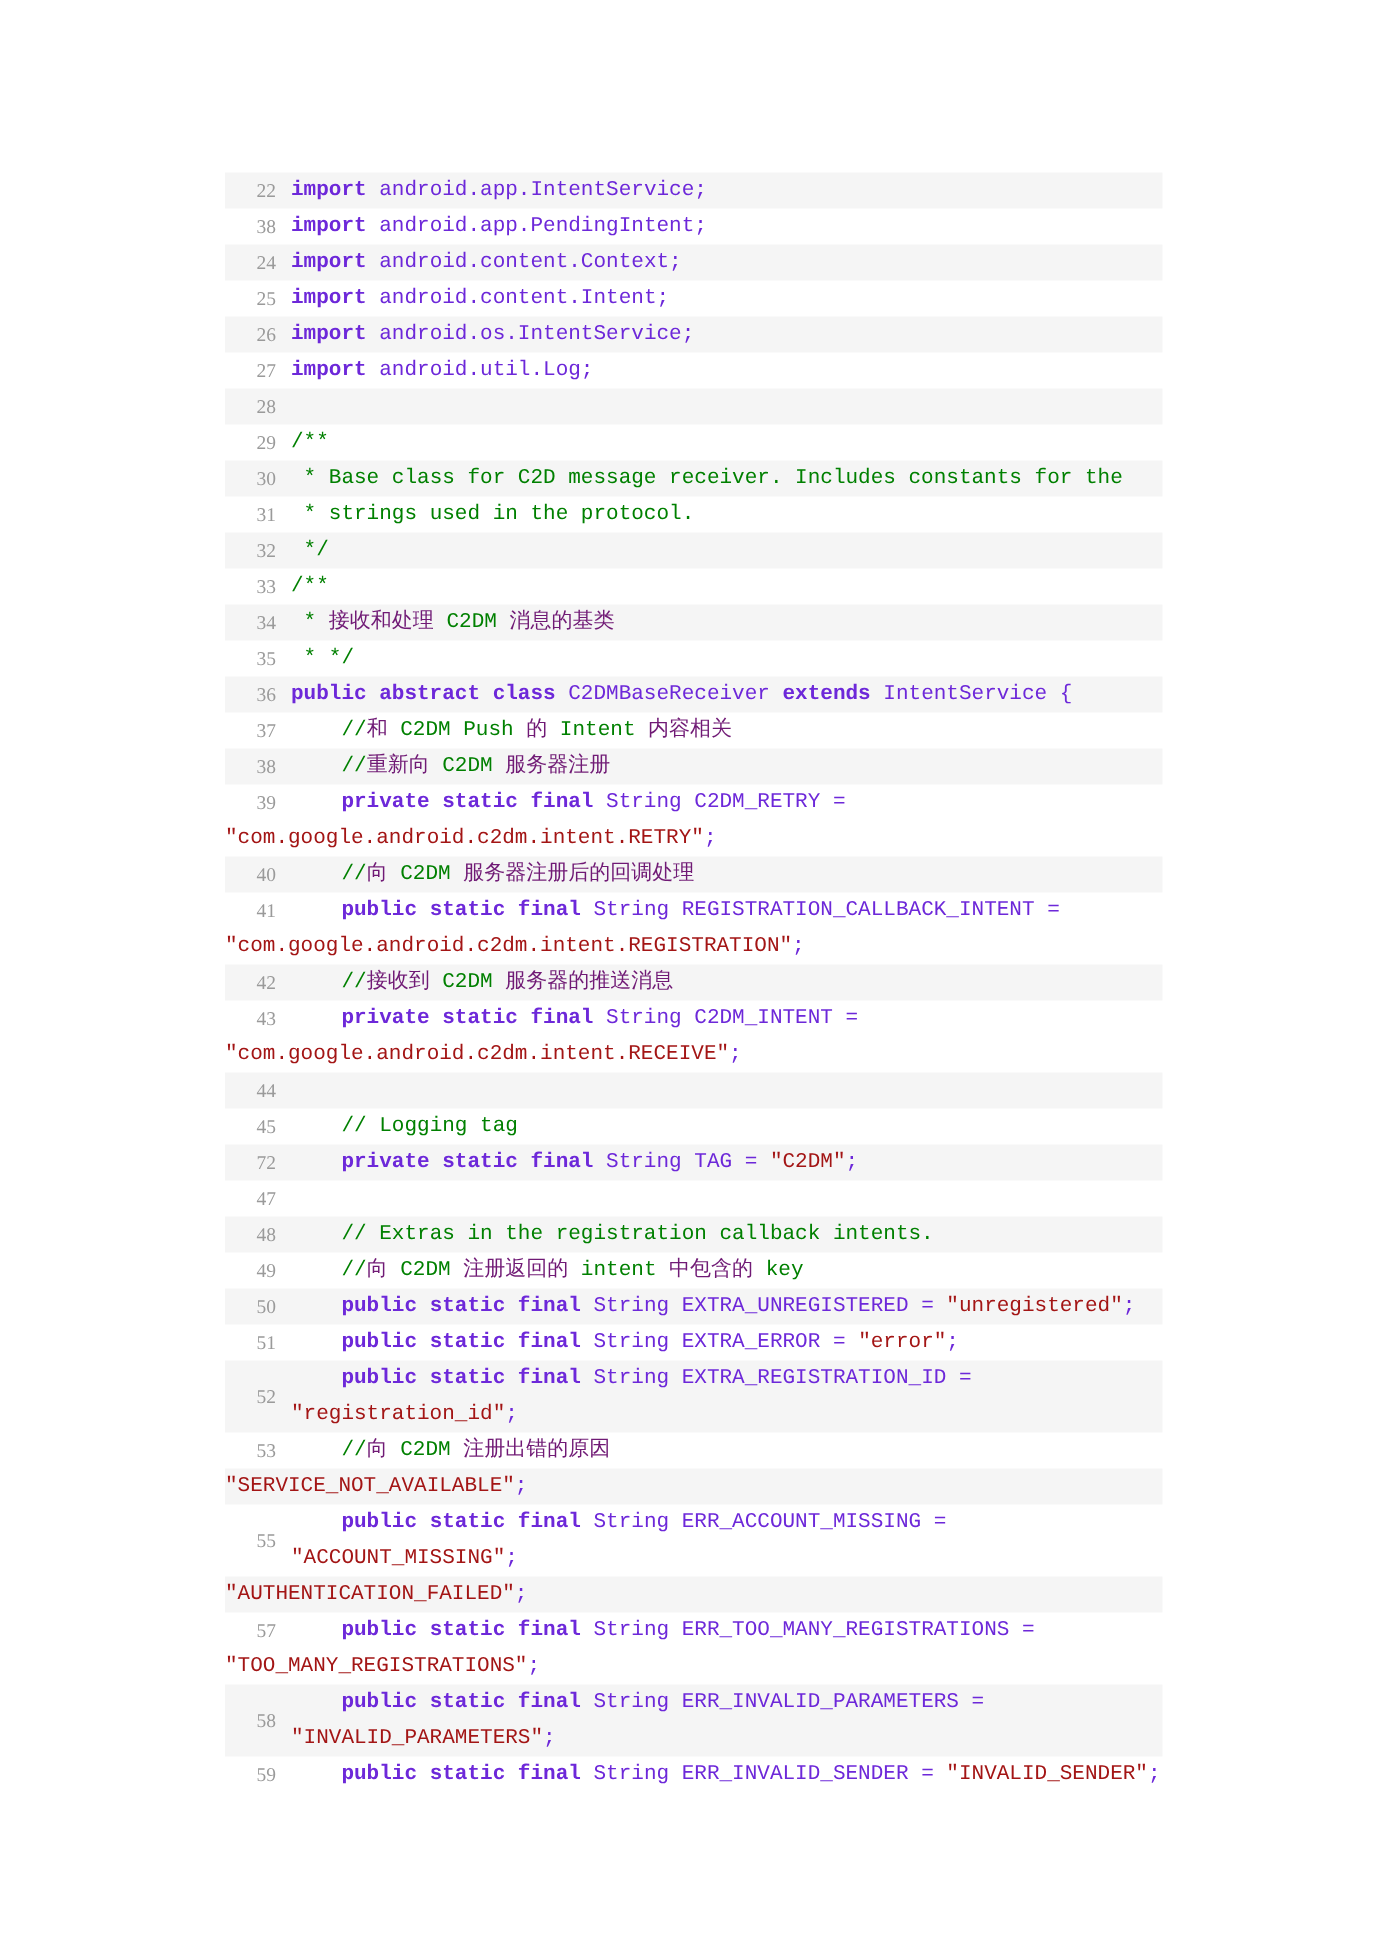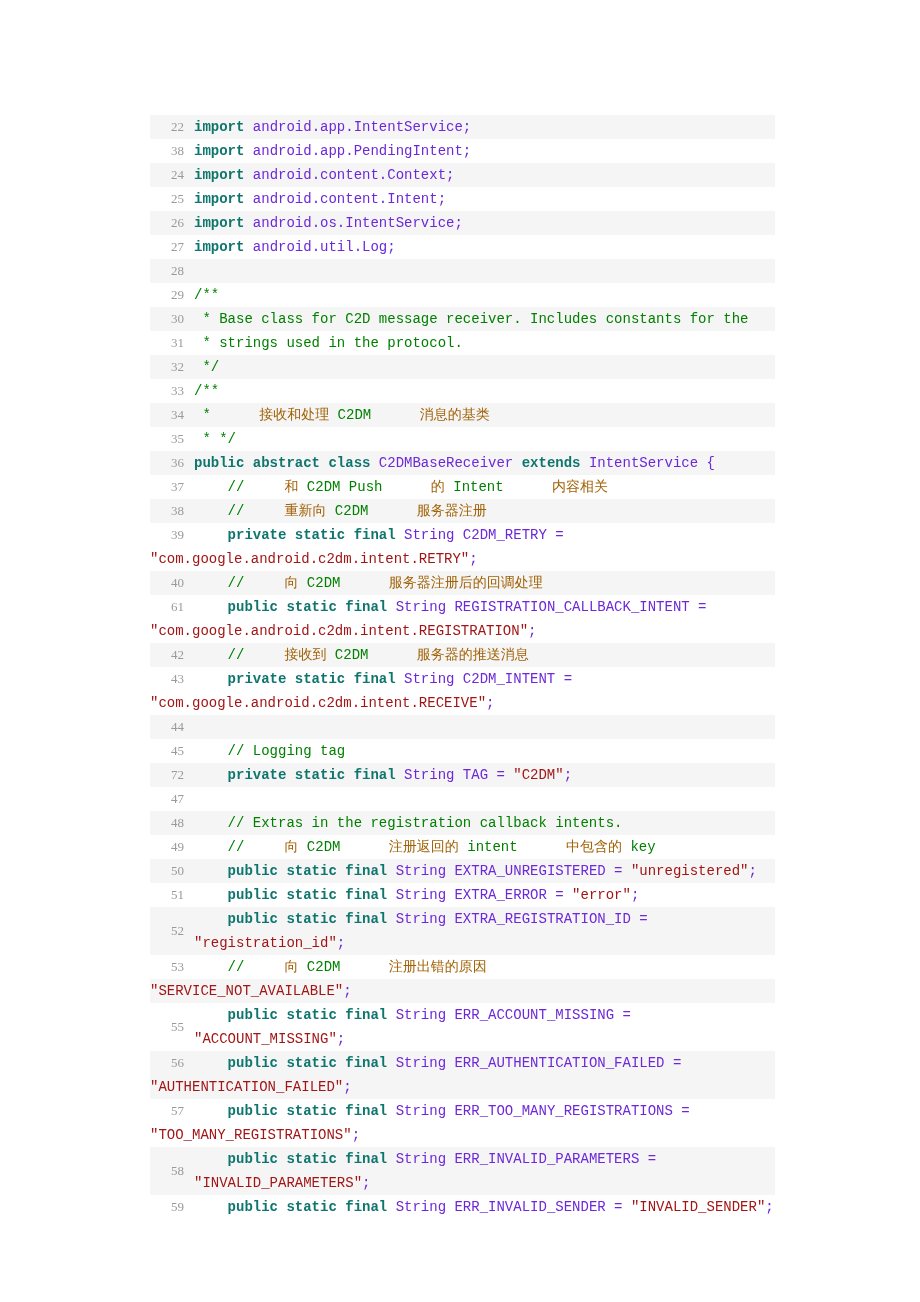--- a/index.html
+++ b/index.html
@@ -46,24 +46,24 @@
     flex: 1;
   }
   .wrap-line {
     min-height: 24px;
     line-height: 24px;
     padding-left: 0;
   }
   .wrap-line .code {
     padding-left: 0;
   }
-  .kw { color: #0f766e; font-weight: bold; }
+  .kw { color: #6d28d9; font-weight: bold; }
   .str { color: #a31515; }
   .cmt { color: #008000; }
-  .cmtcn { color: #a16207; margin-left: 40px; }
+  .cmtcn { color: #701a75; }
   .plain { color: #6d28d9; }
 </style>
 </head>
 <body>
 
 <div class="page">
   <div class="code-block" id="code-block">
       <div class="line bg">
         <span class="ln">22</span>
         <span class="code"><span class="kw">import</span><span class="plain"> android.app.IntentService;</span></span>
@@ -137,21 +137,21 @@
         <span class="code"><span class="plain">    </span><span class="kw">private static final</span><span class="plain"> String C2DM_RETRY = </span></span>
       </div>
       <div class="line wrap-line">
         <span class="code"><span class="str">"com.google.android.c2dm.intent.RETRY"</span><span class="plain">;</span></span>
       </div>
       <div class="line bg">
         <span class="ln">40</span>
         <span class="code"><span class="plain">    </span><span class="cmt">//</span><span class="cmtcn">向</span><span class="cmt"> C2DM </span><span class="cmtcn">服务器注册后的回调处理</span></span>
       </div>
       <div class="line">
-        <span class="ln">61</span>
+        <span class="ln">41</span>
         <span class="code"><span class="plain">    </span><span class="kw">public static final</span><span class="plain"> String REGISTRATION_CALLBACK_INTENT = </span></span>
       </div>
       <div class="line wrap-line">
         <span class="code"><span class="str">"com.google.android.c2dm.intent.REGISTRATION"</span><span class="plain">;</span></span>
       </div>
       <div class="line bg">
         <span class="ln">42</span>
         <span class="code"><span class="plain">    </span><span class="cmt">//</span><span class="cmtcn">接收到</span><span class="cmt"> C2DM </span><span class="cmtcn">服务器的推送消息</span></span>
       </div>
       <div class="line">
@@ -200,24 +200,20 @@
       <div class="line">
         <span class="ln">53</span>
         <span class="code"><span class="plain">    </span><span class="cmt">//</span><span class="cmtcn">向</span><span class="cmt"> C2DM </span><span class="cmtcn">注册出错的原因</span></span>
       </div>
       <div class="line wrap-line bg">
         <span class="code"><span class="str">"SERVICE_NOT_AVAILABLE"</span><span class="plain">;</span></span>
       </div>
       <div class="line">
         <span class="ln">55</span>
         <span class="code"><span class="plain">    </span><span class="kw">public static final</span><span class="plain"> String ERR_ACCOUNT_MISSING = </span><span class="str">"ACCOUNT_MISSING"</span><span class="plain">;</span></span>
-      </div>
-      <div class="line bg">
-        <span class="ln">56</span>
-        <span class="code"><span class="plain">    </span><span class="kw">public static final</span><span class="plain"> String ERR_AUTHENTICATION_FAILED = </span></span>
       </div>
       <div class="line wrap-line bg">
         <span class="code"><span class="str">"AUTHENTICATION_FAILED"</span><span class="plain">;</span></span>
       </div>
       <div class="line">
         <span class="ln">57</span>
         <span class="code"><span class="plain">    </span><span class="kw">public static final</span><span class="plain"> String ERR_TOO_MANY_REGISTRATIONS = </span></span>
       </div>
       <div class="line wrap-line">
         <span class="code"><span class="str">"TOO_MANY_REGISTRATIONS"</span><span class="plain">;</span></span>

